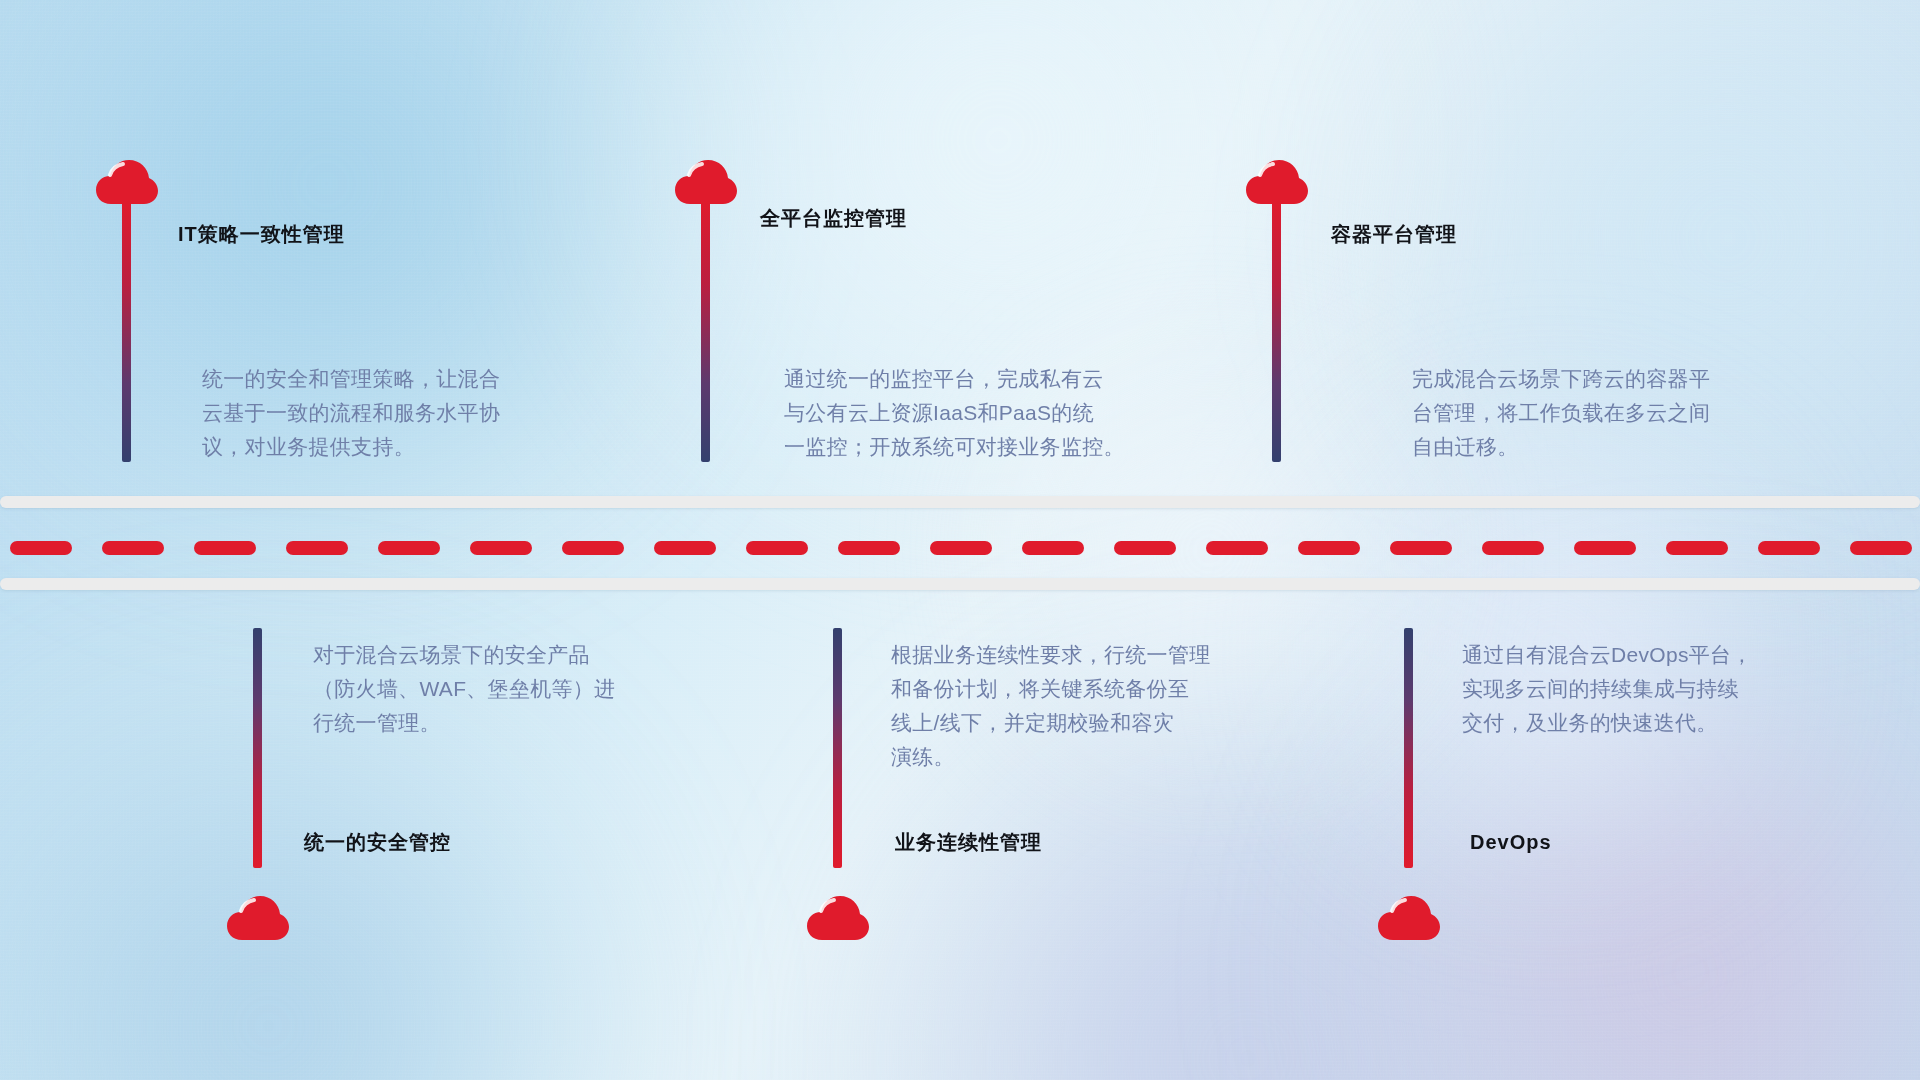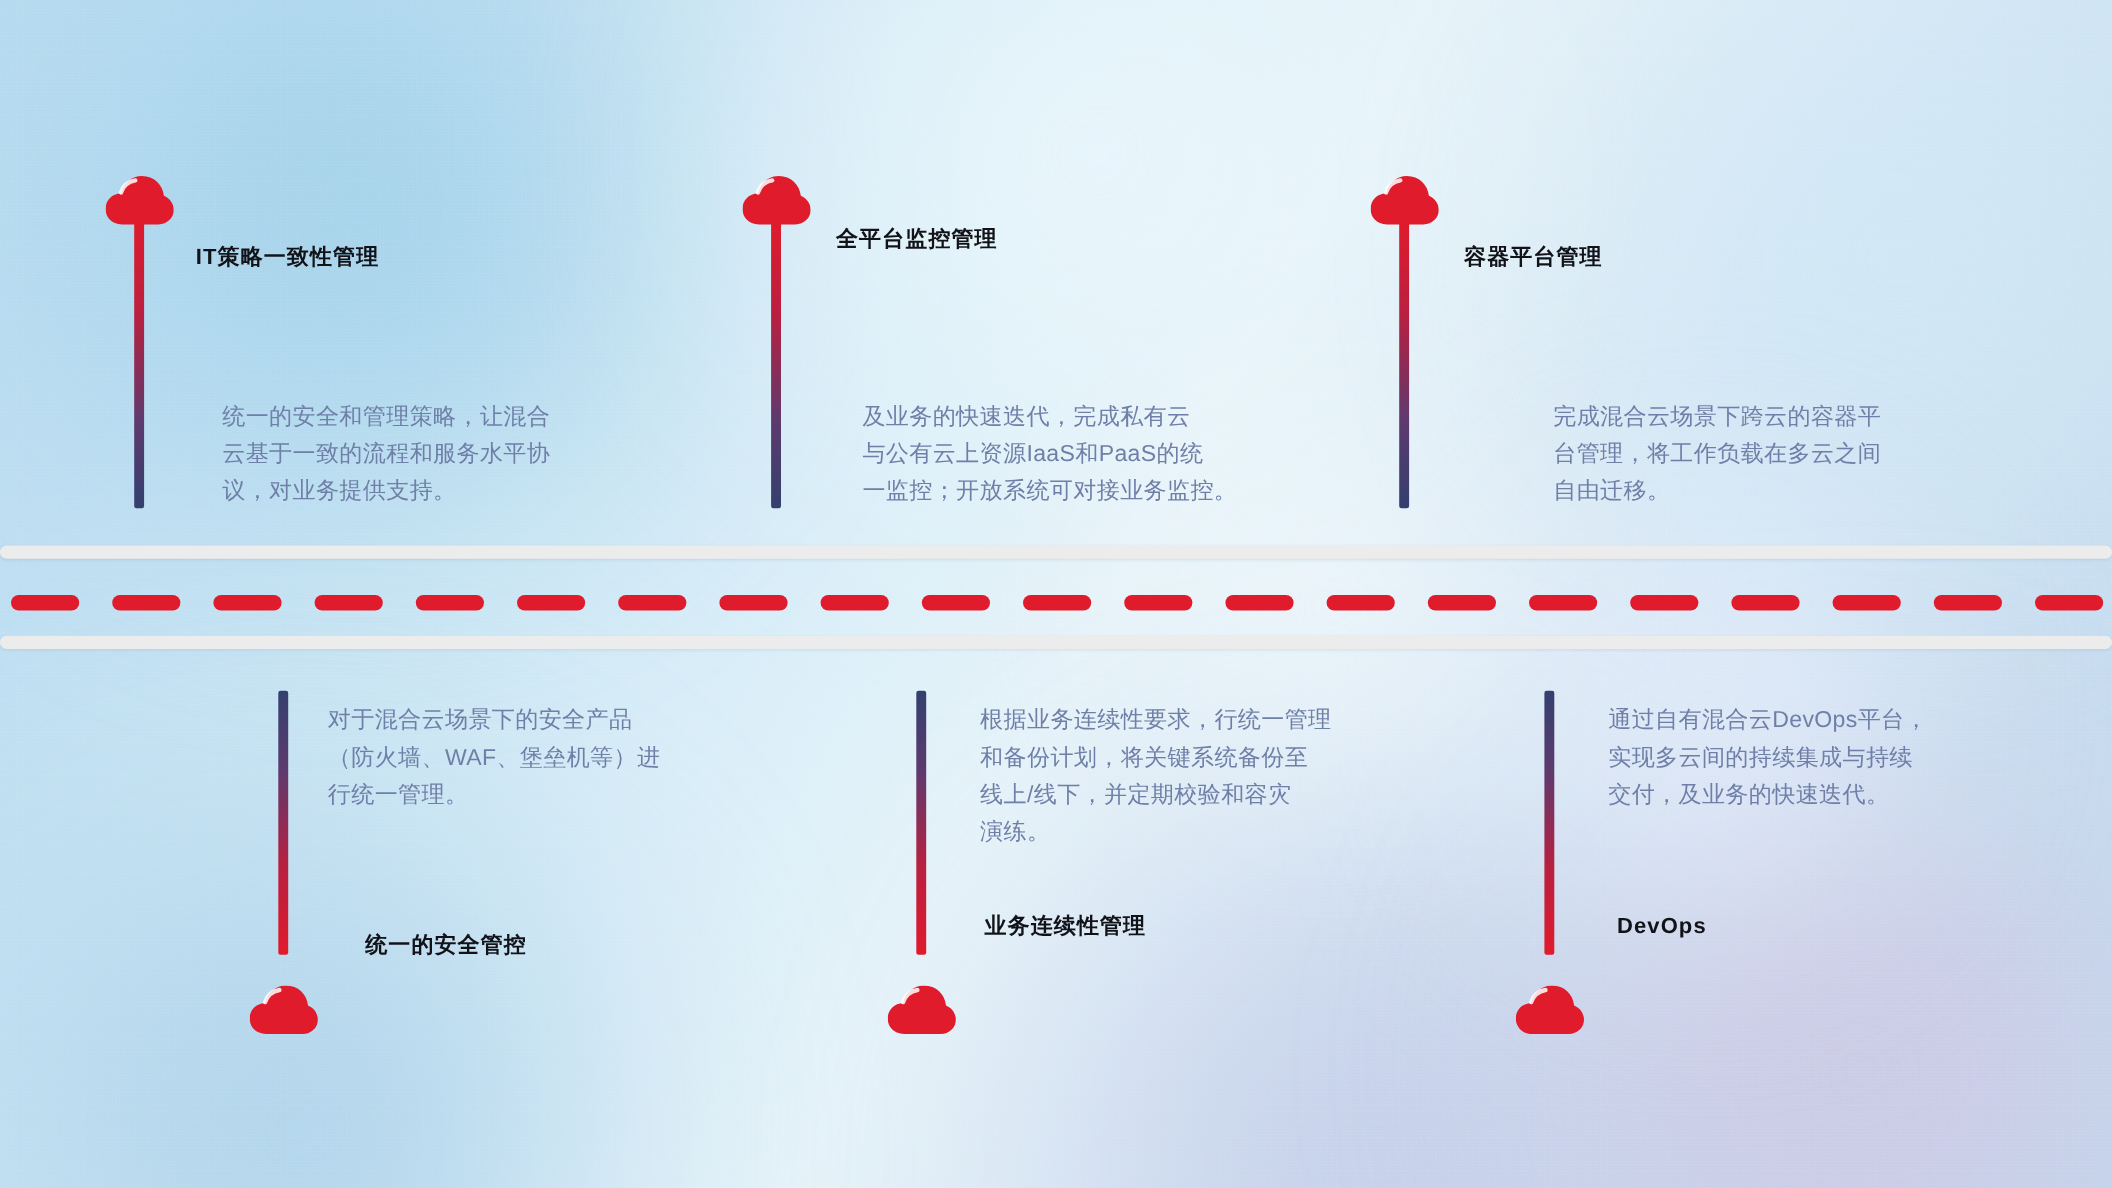--- a/index.html
+++ b/index.html
@@ -101,22 +101,22 @@
   #c2-title { left:760px;  top:208px; }
   #c2-body  { left:760px;  top:362px; }
   
   #c3-cloud { left:1246px; top:160px; }
   #c3-stem  { left:1272px; top:200px; height:262px; }
   #c3-title { left:1331px; top:224px; }
   #c3-body  { left:1388px; top:362px; }
 
   
   #c4-stem  { left:253px;  top:628px; height:240px; }
-  #c4-body  { left:298px;  top:638px; }
-  #c4-title { left:332px;  top:832px;margin-top:17px; }
+  #c4-body  { left:313px;  top:638px; }
+  #c4-title { left:304px;  top:832px; }
   #c4-cloud { left:227px;  top:896px; }
 
   #c5-stem  { left:833px;  top:628px; height:240px; }
   #c5-body  { left:891px;  top:638px; }
   #c5-title { left:895px;  top:832px; }
   #c5-cloud { left:807px;  top:896px; }
 
   #c6-stem  { left:1404px; top:628px; height:240px; }
   #c6-body  { left:1462px; top:638px; }
   #c6-title { left:1470px; top:832px; }
@@ -181,21 +181,21 @@
 <div class="top-cloud" id="c2-cloud">
   <div class="cloud">
     <svg viewBox="0 0 62 46" xmlns="http://www.w3.org/2000/svg">
       <path d="M15 44 C5 44 0 37 0 30 C0 22 6 16 14 16 C16 6 24 0 33 0 C44 0 52 8 53 18 C58 20 62 25 62 31 C62 38 56 44 48 44 Z" fill="#e01b2c"></path>
       <path d="M14 15 C16 9 21 5 27 4" stroke="#ffffff" stroke-width="4" stroke-linecap="round" fill="none" opacity="0.85"></path>
     </svg>
   </div>
 </div>
 <div class="top-stem stem stem-top" id="c2-stem"></div>
 <div class="top-title title" id="c2-title">全平台监控管理</div>
-<div class="top-body body-text" id="c2-body">及业务的快速迭代，完成私有云
+<div class="top-body body-text" id="c2-body">通过统一的监控平台，完成私有云
 与公有云上资源IaaS和PaaS的统
 一监控；开放系统可对接业务监控。</div>
 
 <div class="top-cloud" id="c3-cloud">
   <div class="cloud">
     <svg viewBox="0 0 62 46" xmlns="http://www.w3.org/2000/svg">
       <path d="M15 44 C5 44 0 37 0 30 C0 22 6 16 14 16 C16 6 24 0 33 0 C44 0 52 8 53 18 C58 20 62 25 62 31 C62 38 56 44 48 44 Z" fill="#e01b2c"></path>
       <path d="M14 15 C16 9 21 5 27 4" stroke="#ffffff" stroke-width="4" stroke-linecap="round" fill="none" opacity="0.85"></path>
     </svg>
   </div>

